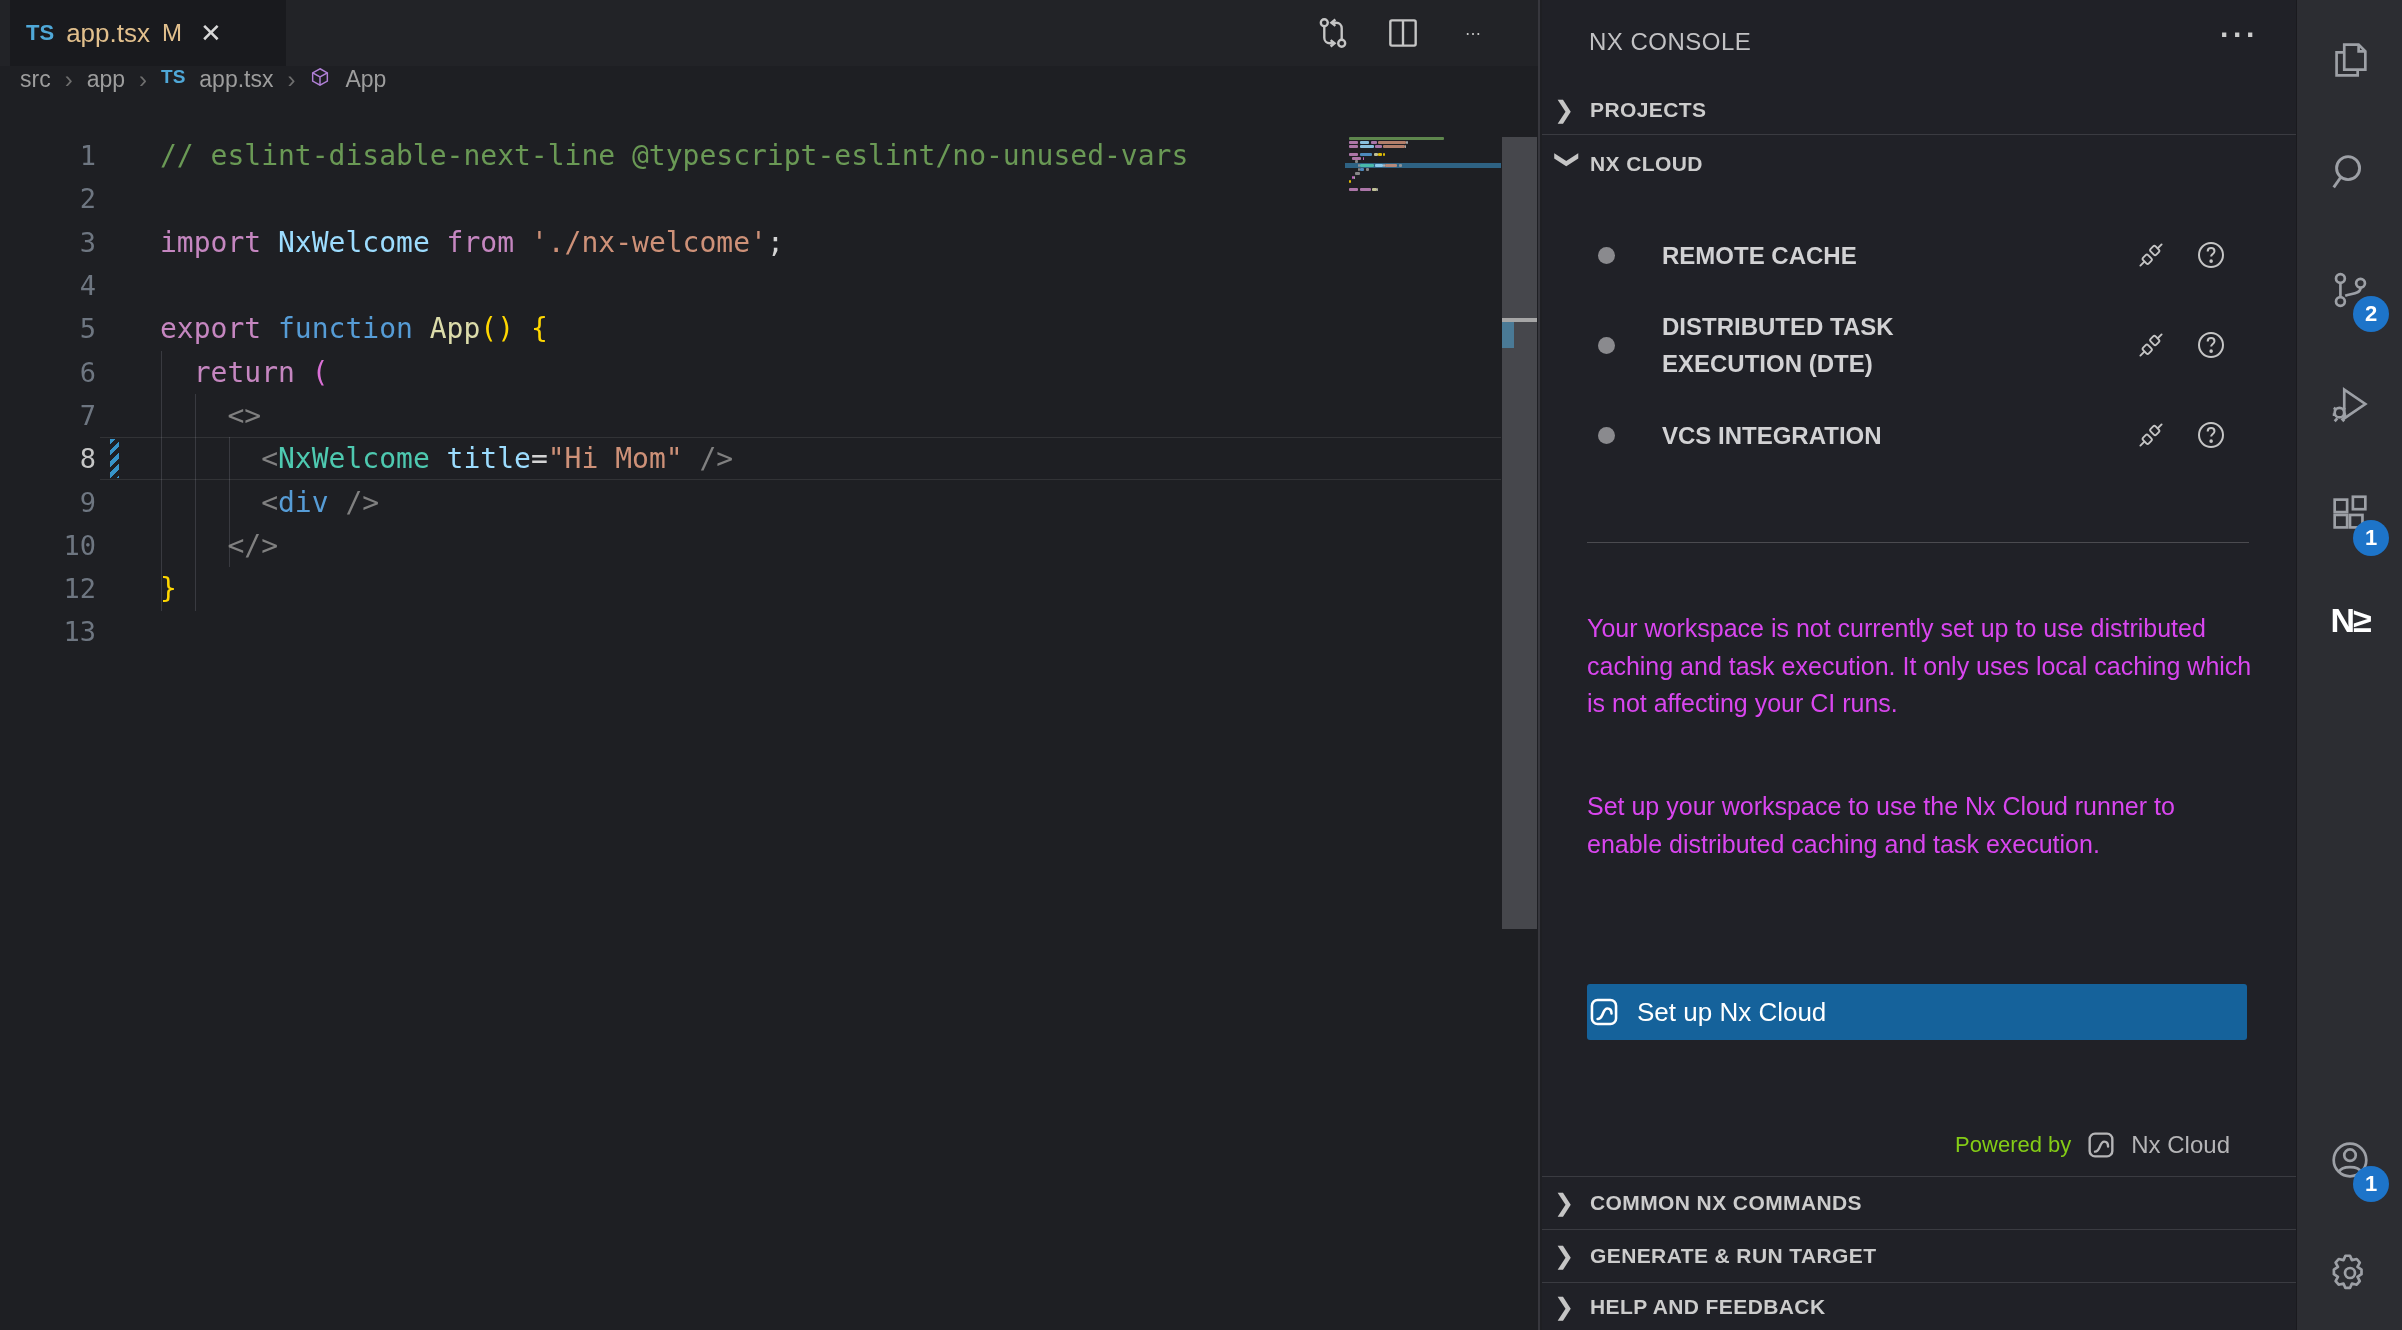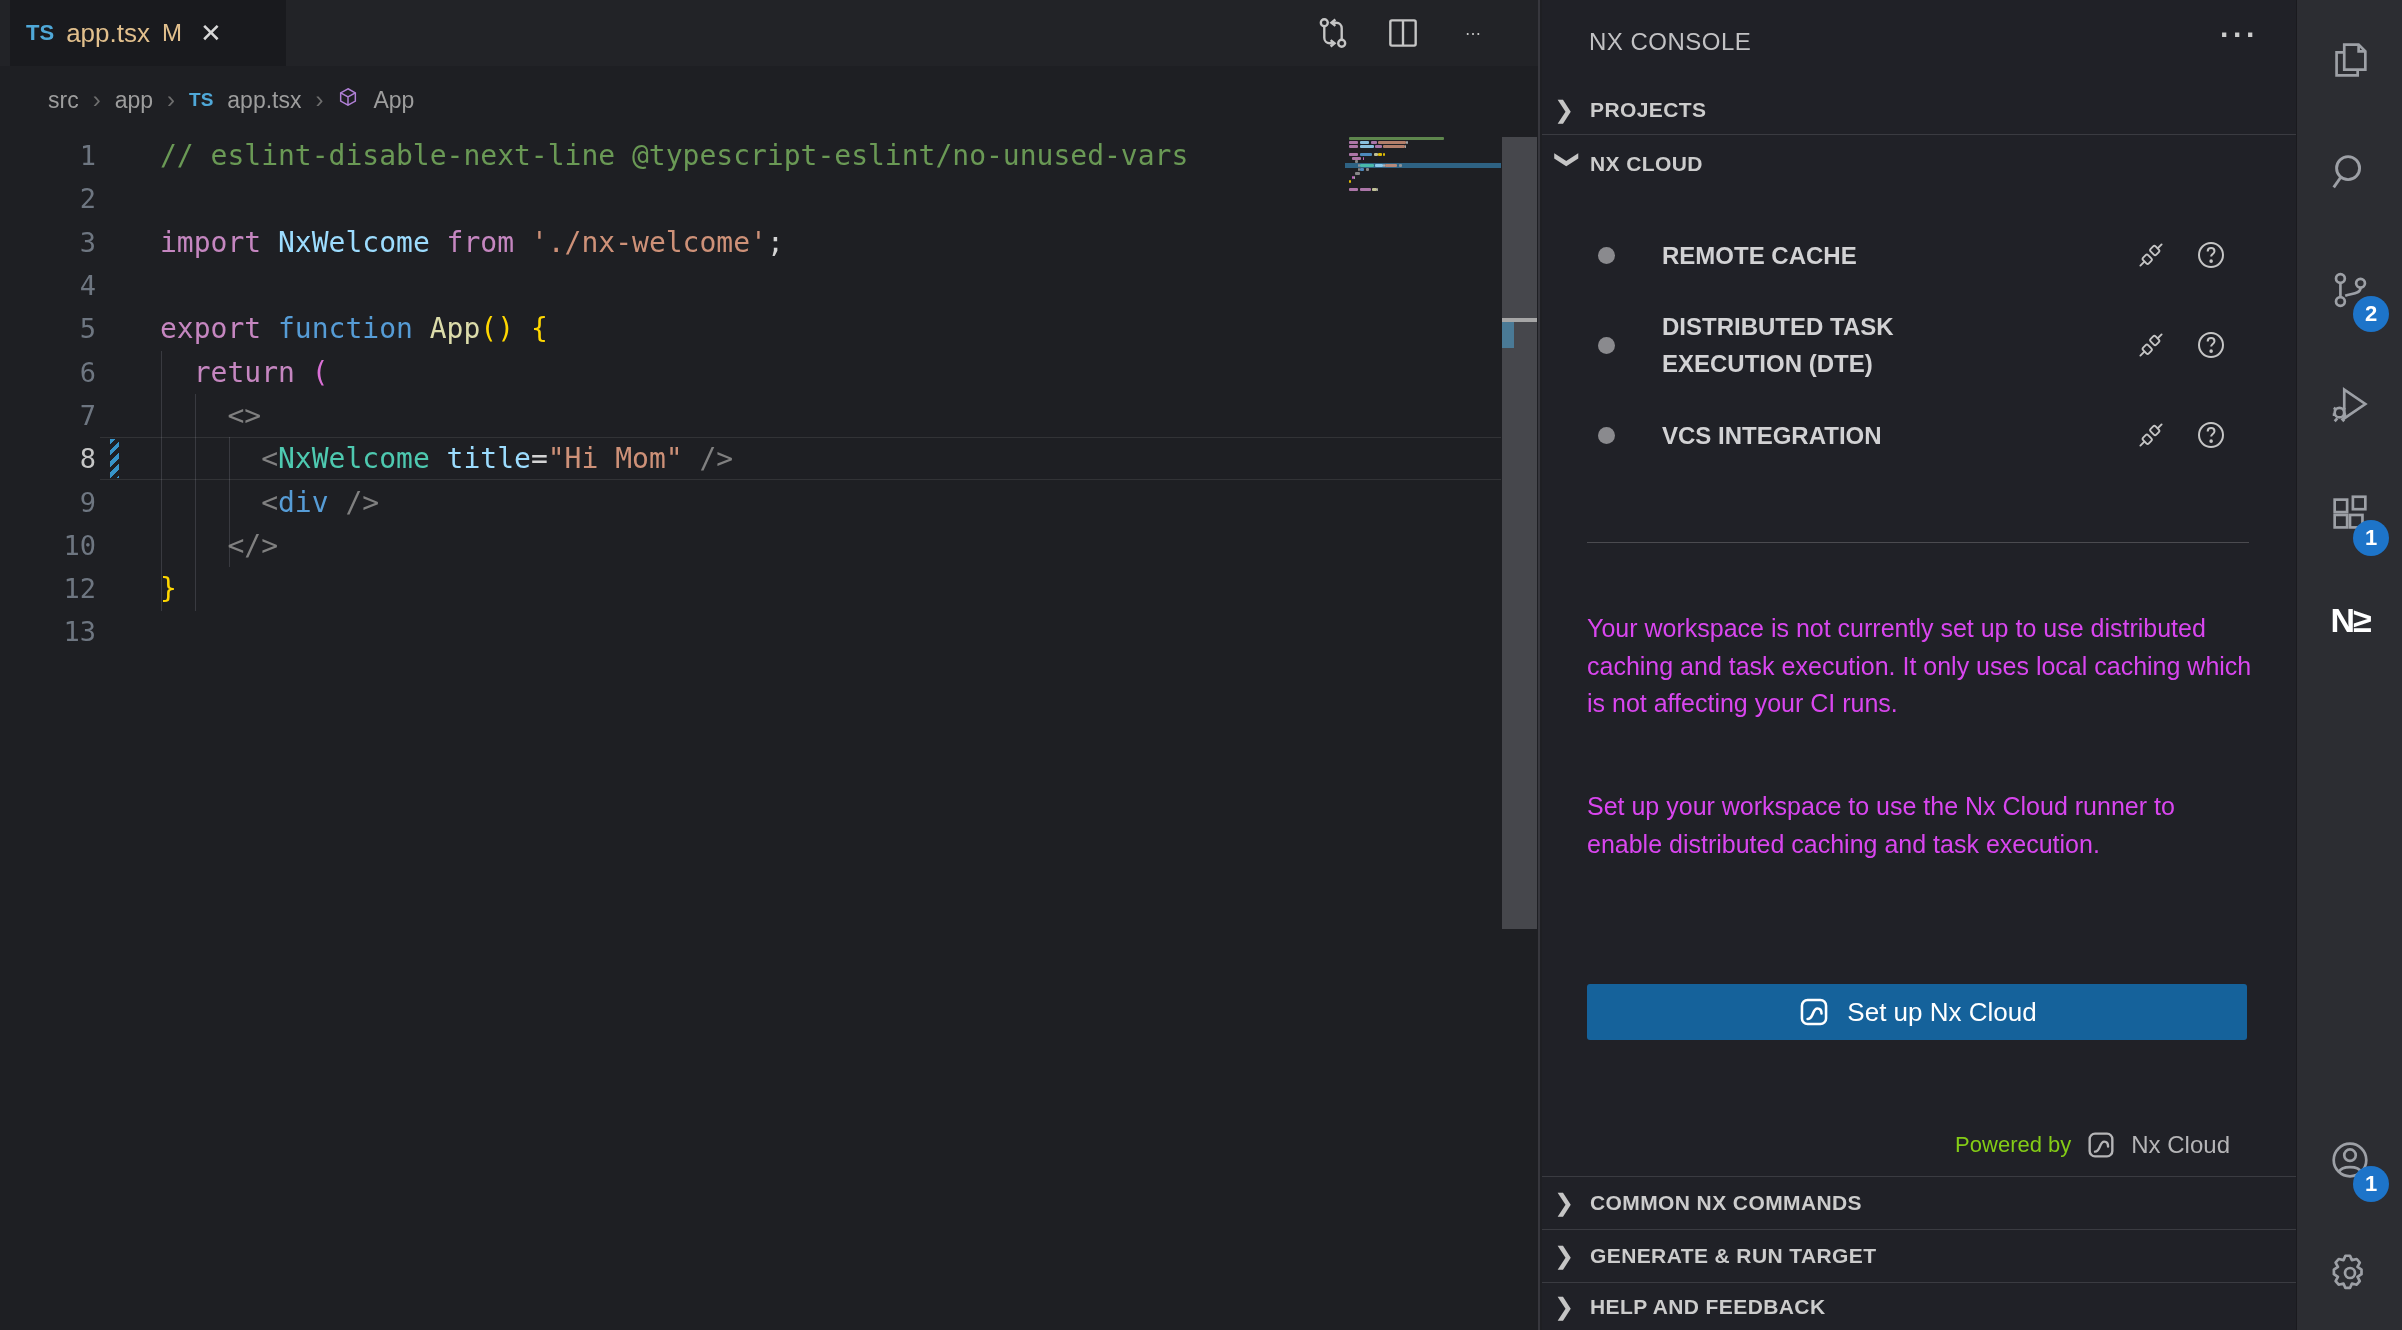--- a/index.html
+++ b/index.html
@@ -15,21 +15,21 @@
          display:flex; align-items:center; padding:0 16px; gap:12px; }
   .tab .ts-icon { color:#4fa8d8; font-weight:bold; font-size:22px; }
   .tab .tab-label { color:#e2c08d; font-size:26px; }
   .tab .mod-badge { color:#e2c08d; font-size:24px; }
   .tab .close { color:#d7d7d7; font-size:26px; margin-left:6px; cursor:pointer; }
   .editor-actions { position:absolute; right:45px; top:0; height:66px; display:flex;
                     align-items:center; gap:30px; }
   .editor-actions .act-icon { width:40px; height:40px; display:flex; align-items:center;
                     justify-content:center; color:#c5c5c5; }
   .breadcrumb { position:absolute; left:0; top:66px; width:100%; height:68px; background:#1e1f23;
-                display:flex; align-items:center; padding-left:48px; gap:14px;
+                display:flex; align-items:flex-start; padding-left:20px; gap:14px;
                 color:#9d9d9d; font-size:23px; }
   .breadcrumb .sep { color:#6e6e6e; font-size:24px; }
   .breadcrumb .ts-mini { color:#4fa8d8; font-weight:bold; font-size:19px; }
   .breadcrumb .cube { color:#b180d7; }
 
   .code-area { position:absolute; left:0; top:134px; width:1501px; height:1196px; }
   .code-line { position:relative; height:43.3px; display:flex; align-items:center;
                font-family:"DejaVu Sans Mono", monospace; font-size:28px; white-space:pre; }
   .code-line .lnum { position:absolute; left:0; width:96px; text-align:right;
                color:#6e7681; font-size:27px; }
@@ -73,21 +73,21 @@
   .cloud-item .ci-icons { position:absolute; left:592px; top:50%; transform:translateY(-50%);
                      display:flex; gap:26px; color:#c5c5c5; }
   .icon-btn { width:34px; height:34px; display:flex; align-items:center; justify-content:center; }
 
   .content-divider { position:absolute; left:45px; width:662px; top:542px; height:1px; background:#4b4b50; }
   .sb-para { position:absolute; left:45px; width:668px; color:#d946ef; font-size:25px; line-height:37.5px; }
   .para1 { top:610px; } .para2 { top:788px; }
 
   .setup-btn { position:absolute; left:45px; top:984px; width:660px; height:56px;
                background:#15629b; border:none; border-radius:3px; color:#ffffff; font-size:26px;
-               display:flex; align-items:center; justify-content:center; gap:16px; cursor:pointer;
+               display:flex; align-items:center; justify-content:flex-start; gap:16px; cursor:pointer;
                font-family:"Liberation Sans", sans-serif; }
   .powered { position:absolute; right:66px; top:1126px; height:38px; display:flex;
              align-items:center; gap:14px; }
   .powered .pb-text { color:#84cc16; font-size:22px; }
   .powered .pb-brand { color:#b5b5b7; font-size:24px; }
   .powered .pb-logo { color:#b5b5b7; }
 
   .bottom-section { position:absolute; left:0; width:100%; height:53px; border-top:1px solid #3a3b41;
              display:flex; align-items:center; color:#cccccc; font-weight:bold; font-size:21px;
              letter-spacing:0.4px; background:#202127; }

